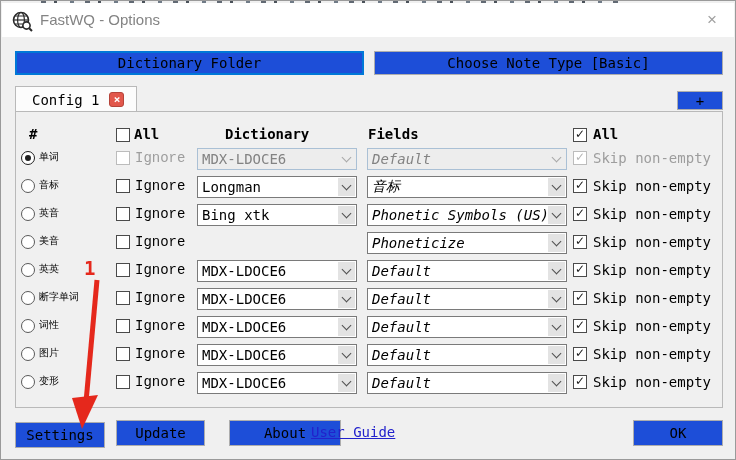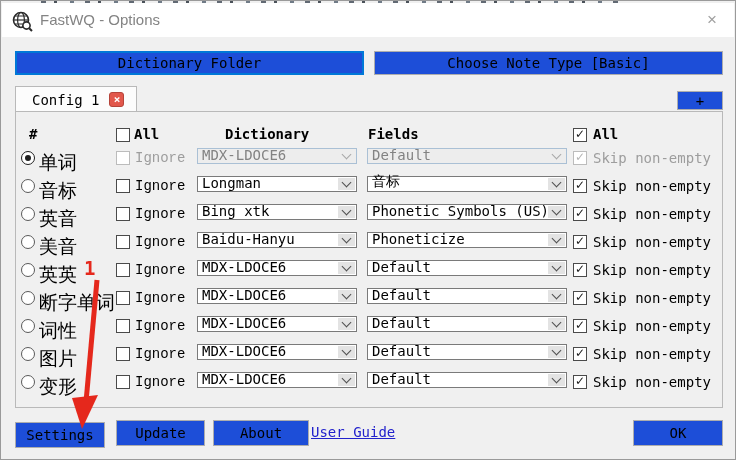--- a/index.html
+++ b/index.html
@@ -57,50 +57,50 @@
         font-weight:bold; color:#1a1a1a; font-family:"DejaVu Sans",sans-serif; }
   .cb.dis { border-color:#bcbcbc; }
   .cb.dis.checked::after { color:#b5b5b5; }
   .radio { position:absolute; width:14px; height:14px; border-radius:50%; background:#fff;
         border:1px solid #5a5a5a; cursor:pointer; }
   .radio.sel { border-color:#1f1f1f; }
   .radio.sel::after { content:""; position:absolute; left:3px; top:3px; width:6px; height:6px;
         border-radius:50%; background:#1f1f1f; }
 
   
-  .combo { position:absolute; height:16px; background:#fff; border:1px solid #7a7a7a;
-           display:flex; align-items:flex-end; cursor:pointer; }
+  .combo { position:absolute; height:22px; background:#fff; border:1px solid #7a7a7a;
+           display:flex; align-items:center; cursor:pointer; }
   .combo .ctxt { flex:1; font-size:14px; padding:0 4px; white-space:nowrap; overflow:hidden; }
   .combo .carr { width:17px; align-self:stretch; margin:1px; background:#e3e3e3;
            display:flex; align-items:center; justify-content:center; }
   .chev { width:7px; height:7px; border-right:1px solid #4f4f4f; border-bottom:1px solid #4f4f4f;
            transform:rotate(45deg); margin-top:-4px; }
   .combo.dis { background:#ededed; border-color:#aac0d5; }
   .combo.dis .ctxt { color:#838383; }
   .combo.dis .carr { background:#ededed; }
   .combo.dis .chev { border-color:#a8a8a8; }
 
   
   .row { position:absolute; left:0; width:736px; height:24px; }
   .row .radio   { left:20px;  top:3px; }
-  .row .rlabel  { position:absolute; left:38px; top:2px; font-size:19px; }
+  .row .rlabel  { position:absolute; left:38px; top:2px; font-size:10px; }
   .row .igncb   { left:115px; top:3px; }
   .row .ignlb   { position:absolute; left:134px; top:2px; font-size:14px;font-family:Liberation Mono, monospace; }
   .row .cdict   { left:196px; top:0;  width:160px; }
-  .row .cfld    { left:366px; top:0;  width:200px; }
+  .row .cfld    { left:366px; top:0;  width:200px;font-style:italic; }
   .row .skipcb  { left:572px; top:3px; }
   .row .skiplb  { position:absolute; left:592px; top:2px; font-size:14px; }
   .row .dislb   { color:#9d9d9d; }
   .hdr-cb-i { left:115px; top:127px; }
   .hdr-cb-s { left:572px; top:127px; }
 
   
   .btn-settings { left:14px;  top:421px; width:90px; height:26px; }
   .btn-update   { left:115px; top:419px; width:89px; height:26px; }
-  .btn-about    { left:212px; top:419px; width:96px; height:26px; }
+  .btn-about    { left:228px; top:419px; width:112px; height:26px; }
   .btn-ok       { left:632px; top:419px; width:90px; height:26px; }
   .link { position:absolute; left:310px; top:423px; font-size:14px; color:#2222cc;
           text-decoration:underline; font-weight:normal; cursor:pointer; }
 
   
   .anno-num { position:absolute; left:83px; top:256px; color:#e5281c; font-size:19px;
           font-weight:bold; z-index:15; }
   .anno-arrow { position:absolute; left:0; top:0; width:736px; height:460px;
           pointer-events:none; z-index:15; }
 </style>
@@ -204,26 +204,20 @@
       </span>
     <span class="cb checked skipcb"></span>
     <span class="skiplb">Skip non-empty</span>
   </div>
 
   <div class="row" style="top:231px">
     <span class="radio"></span>
     <span class="rlabel">美音</span>
     <span class="cb igncb"></span>
     <span class="ignlb">Ignore</span>
-    <span class="combo cdict">
-        <span class="ctxt">Baidu-Hanyu</span>
-        <span class="carr">
-          <span class="chev"></span>
-        </span>
-      </span>
     <span class="combo cfld">
         <span class="ctxt">Phoneticize</span>
         <span class="carr">
           <span class="chev"></span>
         </span>
       </span>
     <span class="cb checked skipcb"></span>
     <span class="skiplb">Skip non-empty</span>
   </div>
 

